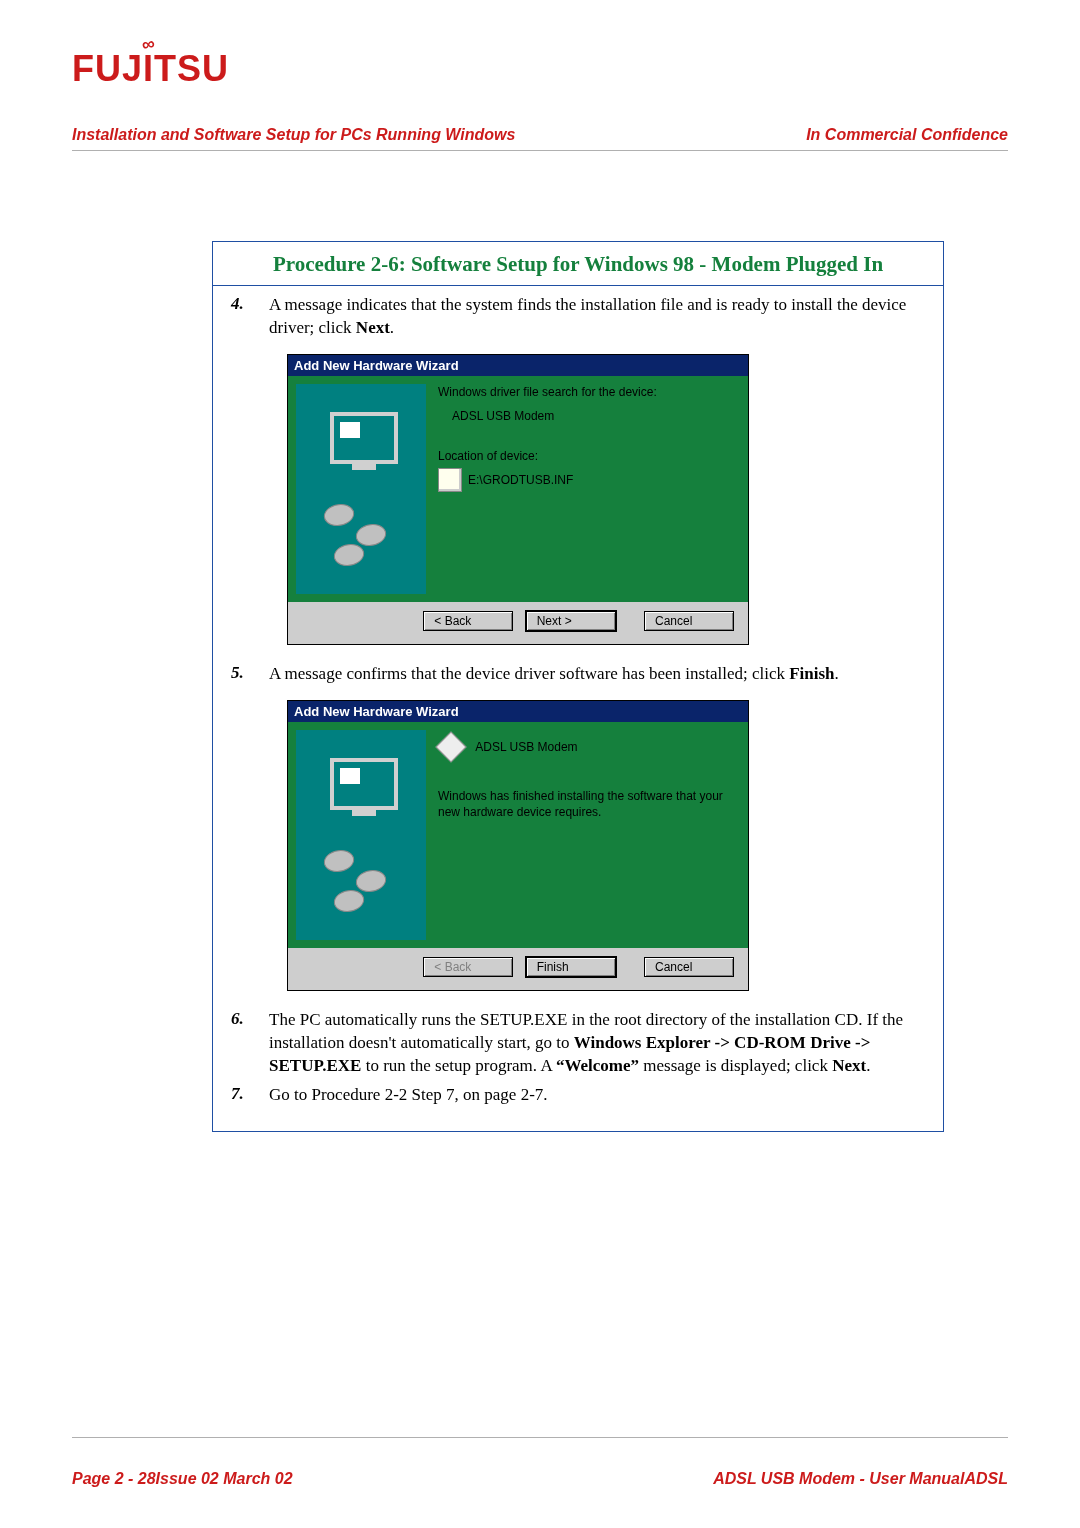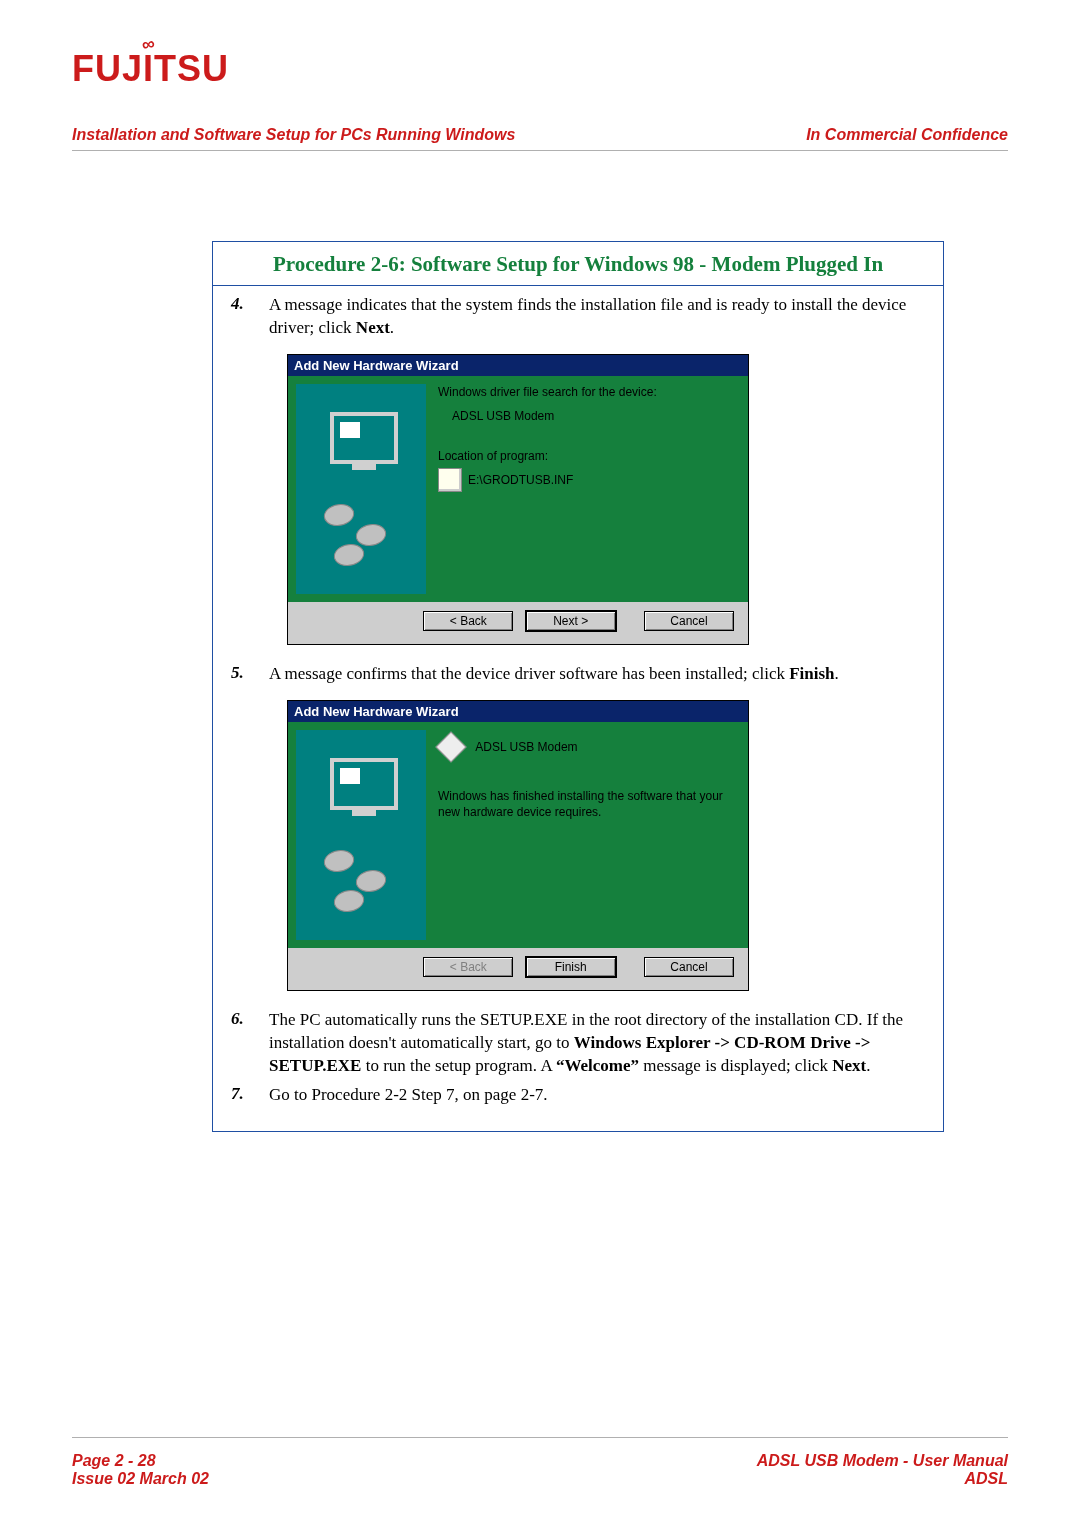--- a/index.html
+++ b/index.html
@@ -159,21 +159,21 @@
   }
   .wbtn {
     display:inline-block;
     min-width:68px;
     padding:2px 10px;
     margin-left:8px;
     background:#cecece;
     border:1px solid #000;
     box-shadow: inset 1px 1px 0 #fff, inset -1px -1px 0 #808080;
     font-size:12px;
-    text-align:center;
+    text-align:left;
   }
   .wbtn.default { border:2px solid #000; }
   .wbtn.disabled { color:#808080; }
   .diamond-ico {
     display:inline-block;
     width:20px; height:20px;
     border:1px solid #888;
     transform: rotate(45deg);
     margin:6px 10px 6px 2px;
     background:#eee;
@@ -188,21 +188,21 @@
     position:absolute;
     left:72px; right:72px; bottom:40px;
     display:flex;
     justify-content:space-between;
     font-family: Arial, Helvetica, sans-serif;
     font-weight:bold;
     font-style:italic;
     color:#cc1b1b;
     font-size:16px;
   }
-  .ftr .col { display:flex; flex-direction:column; }
+  .ftr .col { display:flex; }
   .ftr .col.right { text-align:right; }
 </style>
 </head>
 <body>
 
 <div class="page">
 
   <div class="logo">
     <span class="inf">∞</span>
     <span>FUJITSU</span>
@@ -234,21 +234,21 @@
               <div class="disc disc2"></div>
               <div class="disc disc3"></div>
             </div>
             <div class="ss-main">
               <div>Windows driver file search for the device:</div>
               <div class="gap"></div>
               <div style="padding-left:14px">ADSL USB Modem</div>
               <div class="gap"></div>
                 <div class="gap"></div>
               <div class="gap"></div>
-              <div>Location of program:</div>
+              <div>Location of device:</div>
               <div class="ss-loc-row">
                 <span class="doc-ico"></span>
                 <span>E:\GRODTUSB.INF</span>
               </div>
             </div>
           </div>
           <div class="ss-btns">
             <span class="wbtn">&lt; Back</span>
             <span class="wbtn default">Next &gt;</span>
             <span class="wbtn" style="margin-left:24px">Cancel</span>

